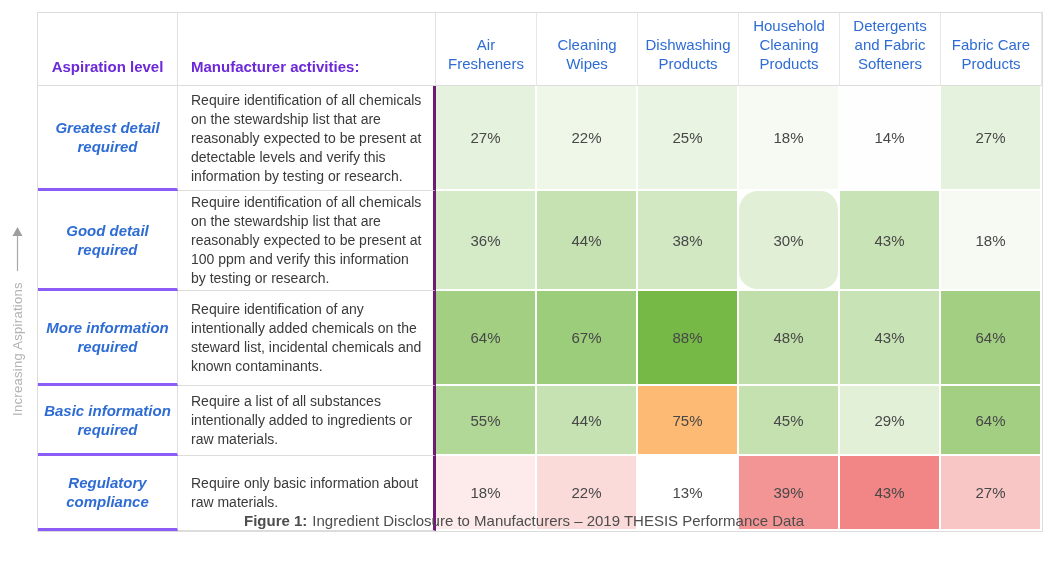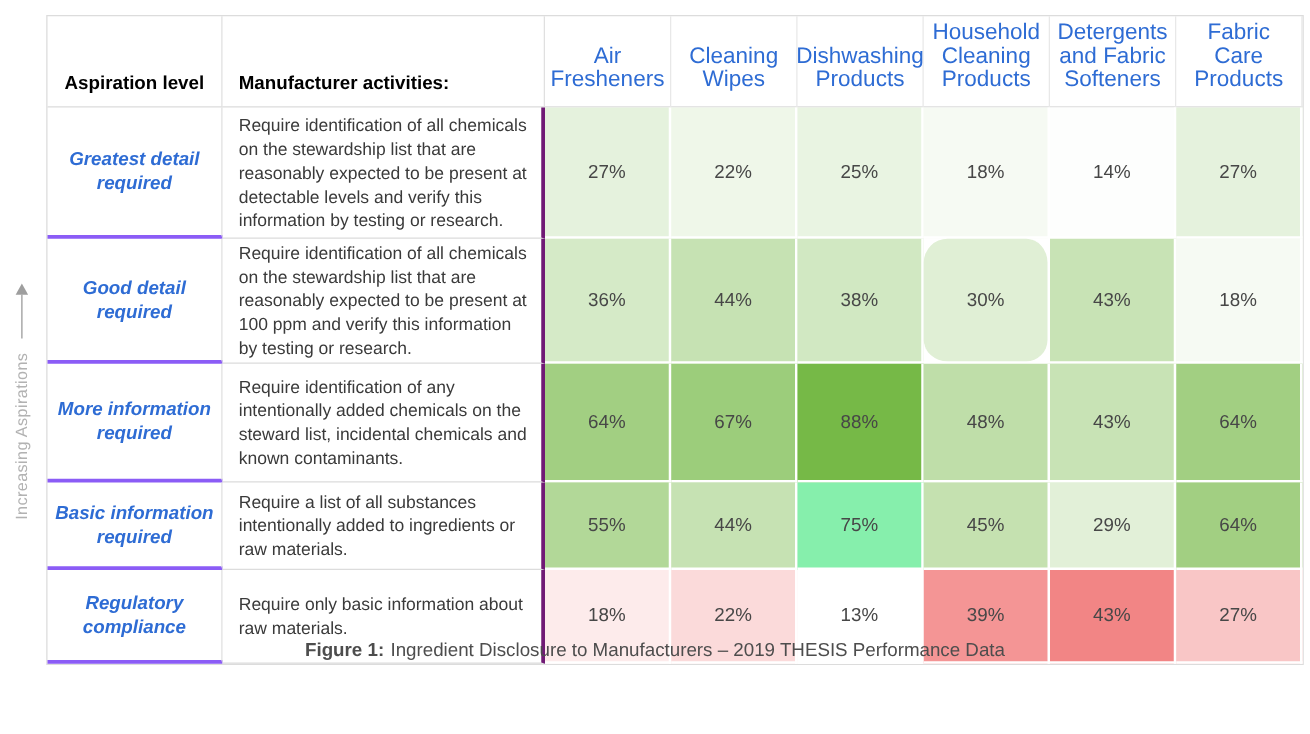--- a/index.html
+++ b/index.html
@@ -15,30 +15,30 @@
     border:1px solid #dcdcdc;
     display:grid;
     grid-template-columns:140px 258px repeat(6, 101px);
     grid-template-rows:73px 105px 100px 95px 70px 75px;
     background:#ffffff;
   }
   .cell { box-sizing:border-box; display:flex; }
 
   .h-corner {
     align-items:flex-end; padding-bottom:10px;
-    font-size:15px; font-weight:bold; color:#000000;
+    font-size:15px; font-weight:bold; color:#6d28d9;
     border-right:1px solid #e0e0e0; border-bottom:1px solid #dcdcdc;
   }
   .h-aspiration { justify-content:center; }
   .h-activities { padding-left:13px; }
 
   .h-product {
     align-items:flex-end; justify-content:center; text-align:center;
     padding:4px 4px 12px 4px; line-height:19px;
-    font-size:18px; color:#2e6cd4;
+    font-size:15px; color:#2e6cd4;
     border-right:1px solid #e8e8e8; border-bottom:1px solid #dcdcdc;
   }
   .h-product:last-of-type { border-right:none; }
 
   .c-level {
     align-items:center; justify-content:center; text-align:center;
     padding:0 6px; line-height:19px;
     font-size:15px; font-weight:bold; font-style:italic; color:#2e6cd4;
     border-right:1px solid #e0e0e0; border-bottom:3px solid #8b5cf6;
   }
@@ -114,21 +114,21 @@
       <div class="cell c-value" style="background: rgb(162, 207, 130);">64%</div>
       <div class="cell c-value" style="background: rgb(156, 205, 123);">67%</div>
       <div class="cell c-value" style="background: rgb(118, 185, 71);">88%</div>
       <div class="cell c-value" style="background: rgb(191, 222, 169);">48%</div>
       <div class="cell c-value" style="background: rgb(200, 227, 181);">43%</div>
       <div class="cell c-value" style="background: rgb(162, 207, 130);">64%</div>
       <div class="cell c-level">Basic information required</div>
       <div class="cell c-activity">Require a list of all substances intentionally added to ingredients or raw materials.</div>
       <div class="cell c-value" style="background: rgb(178, 216, 152);">55%</div>
       <div class="cell c-value" style="background: rgb(198, 226, 179);">44%</div>
-      <div class="cell c-value" style="background: #86efac;">75%</div>
+      <div class="cell c-value" style="background: #fdba74;">75%</div>
       <div class="cell c-value" style="background: rgb(197, 225, 176);">45%</div>
       <div class="cell c-value" style="background: rgb(226, 240, 216);">29%</div>
       <div class="cell c-value" style="background: rgb(162, 207, 130);">64%</div>
       <div class="cell c-level">Regulatory compliance</div>
       <div class="cell c-activity">Require only basic information about raw materials.</div>
       <div class="cell c-value" style="background: rgb(253, 235, 235);">18%</div>
       <div class="cell c-value" style="background: rgb(251, 218, 218);">22%</div>
       <div class="cell c-value" style="background: rgb(255, 255, 255);">13%</div>
       <div class="cell c-value" style="background: rgb(244, 149, 149);">39%</div>
       <div class="cell c-value" style="background: rgb(242, 133, 133);">43%</div>

